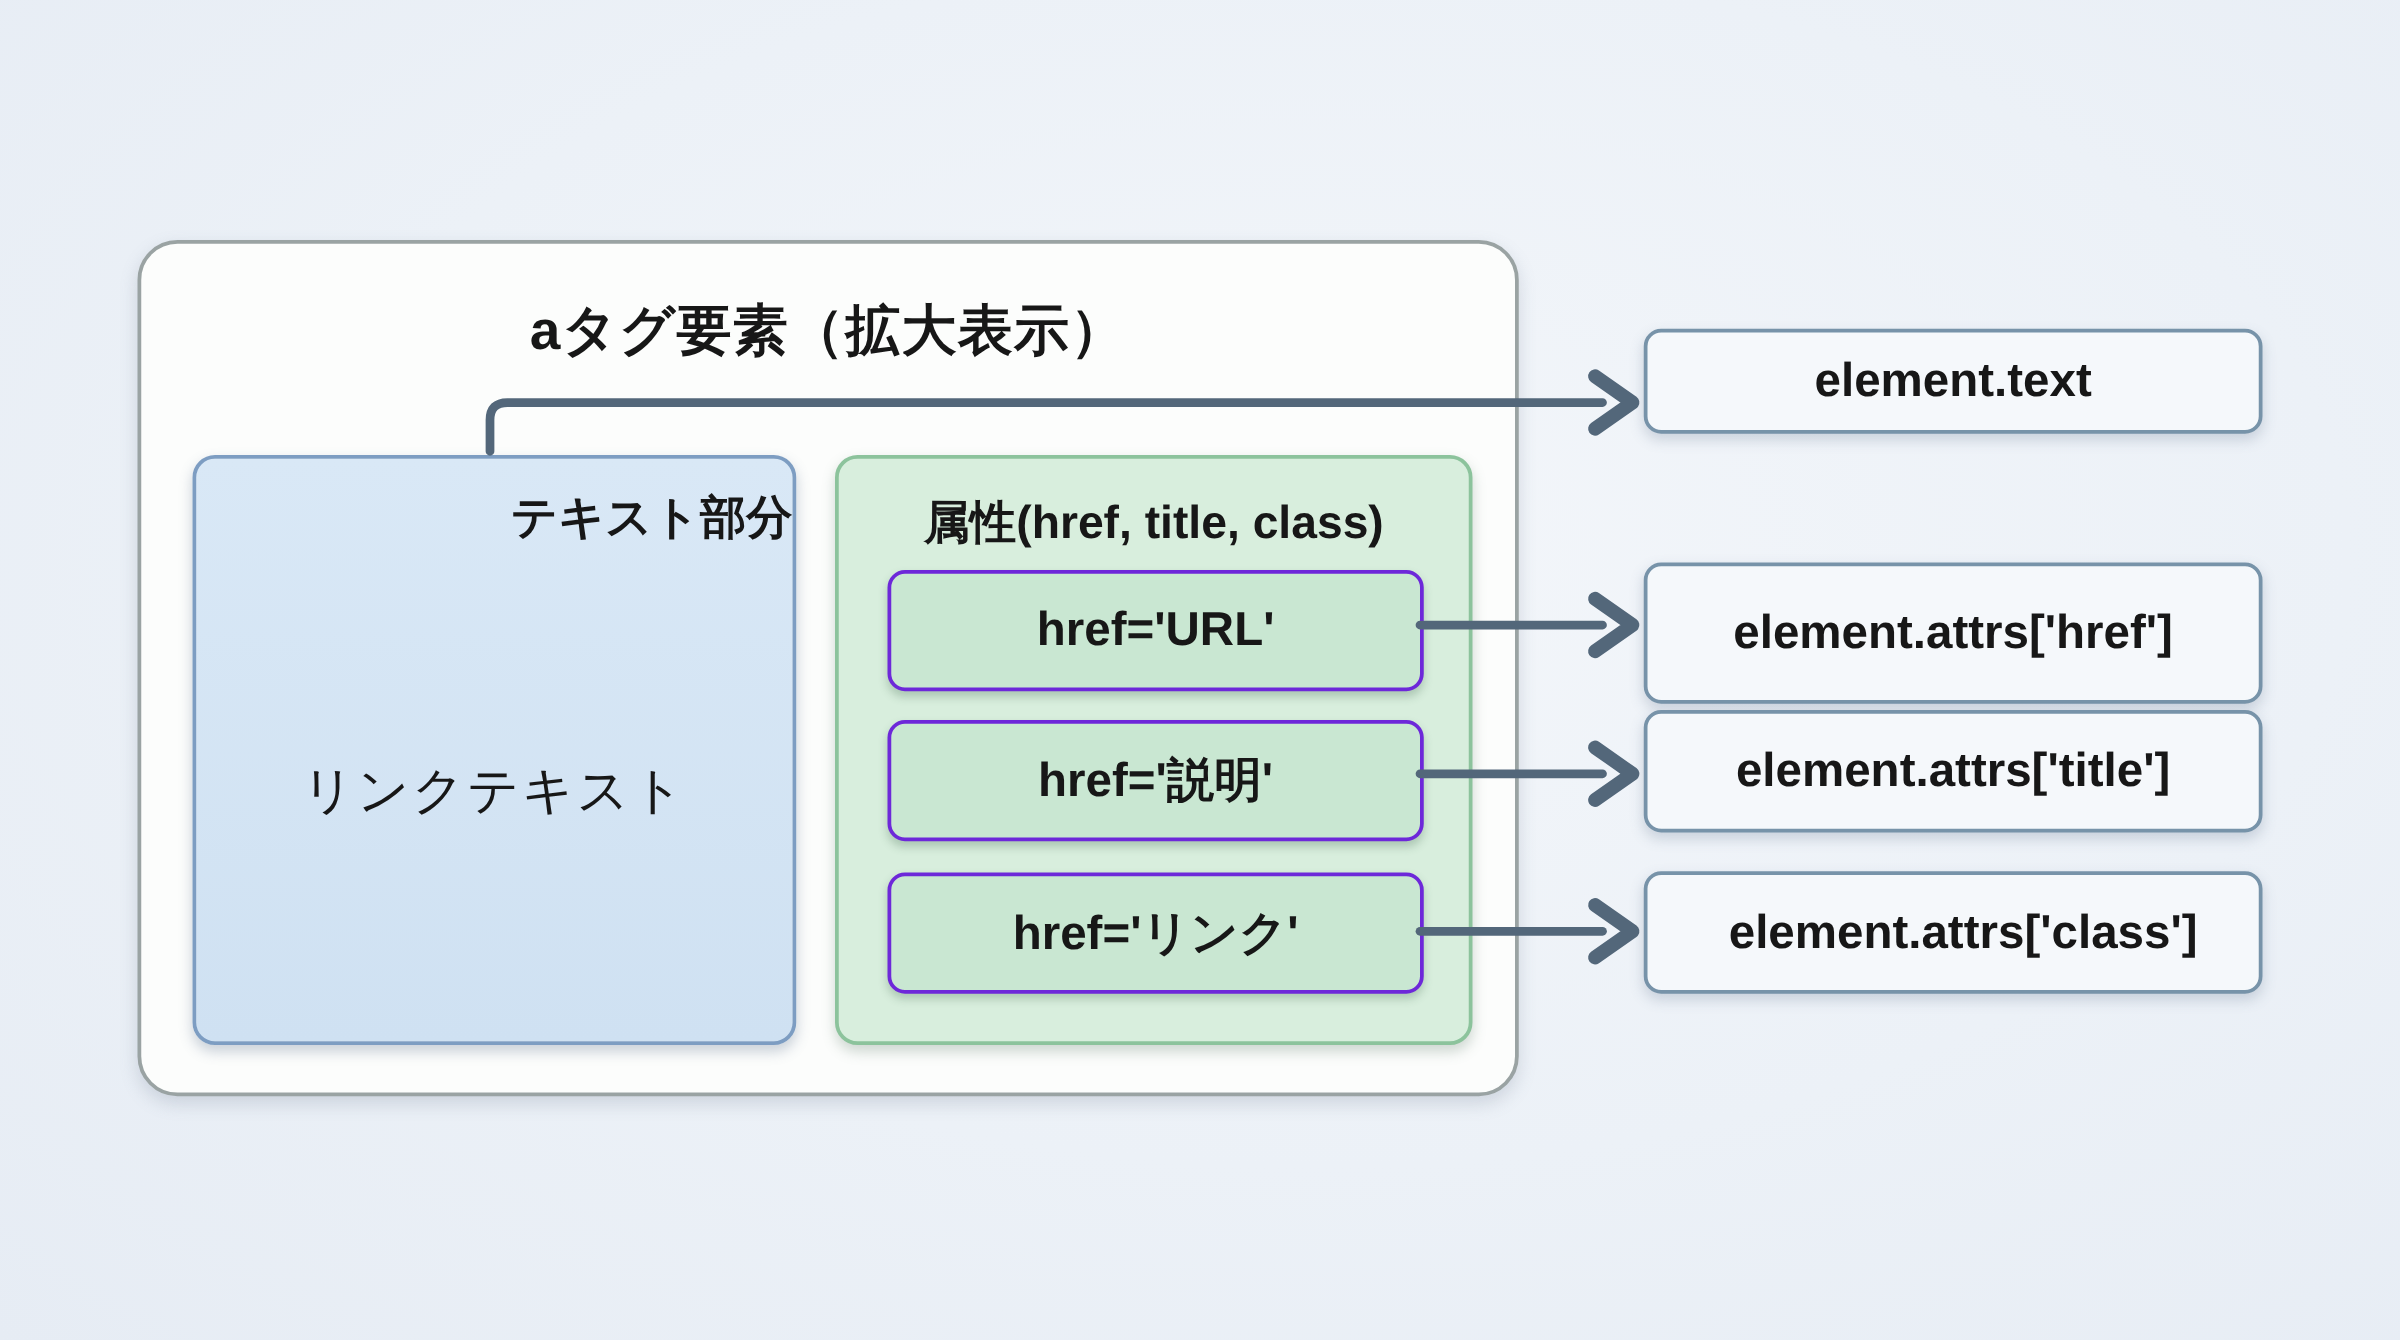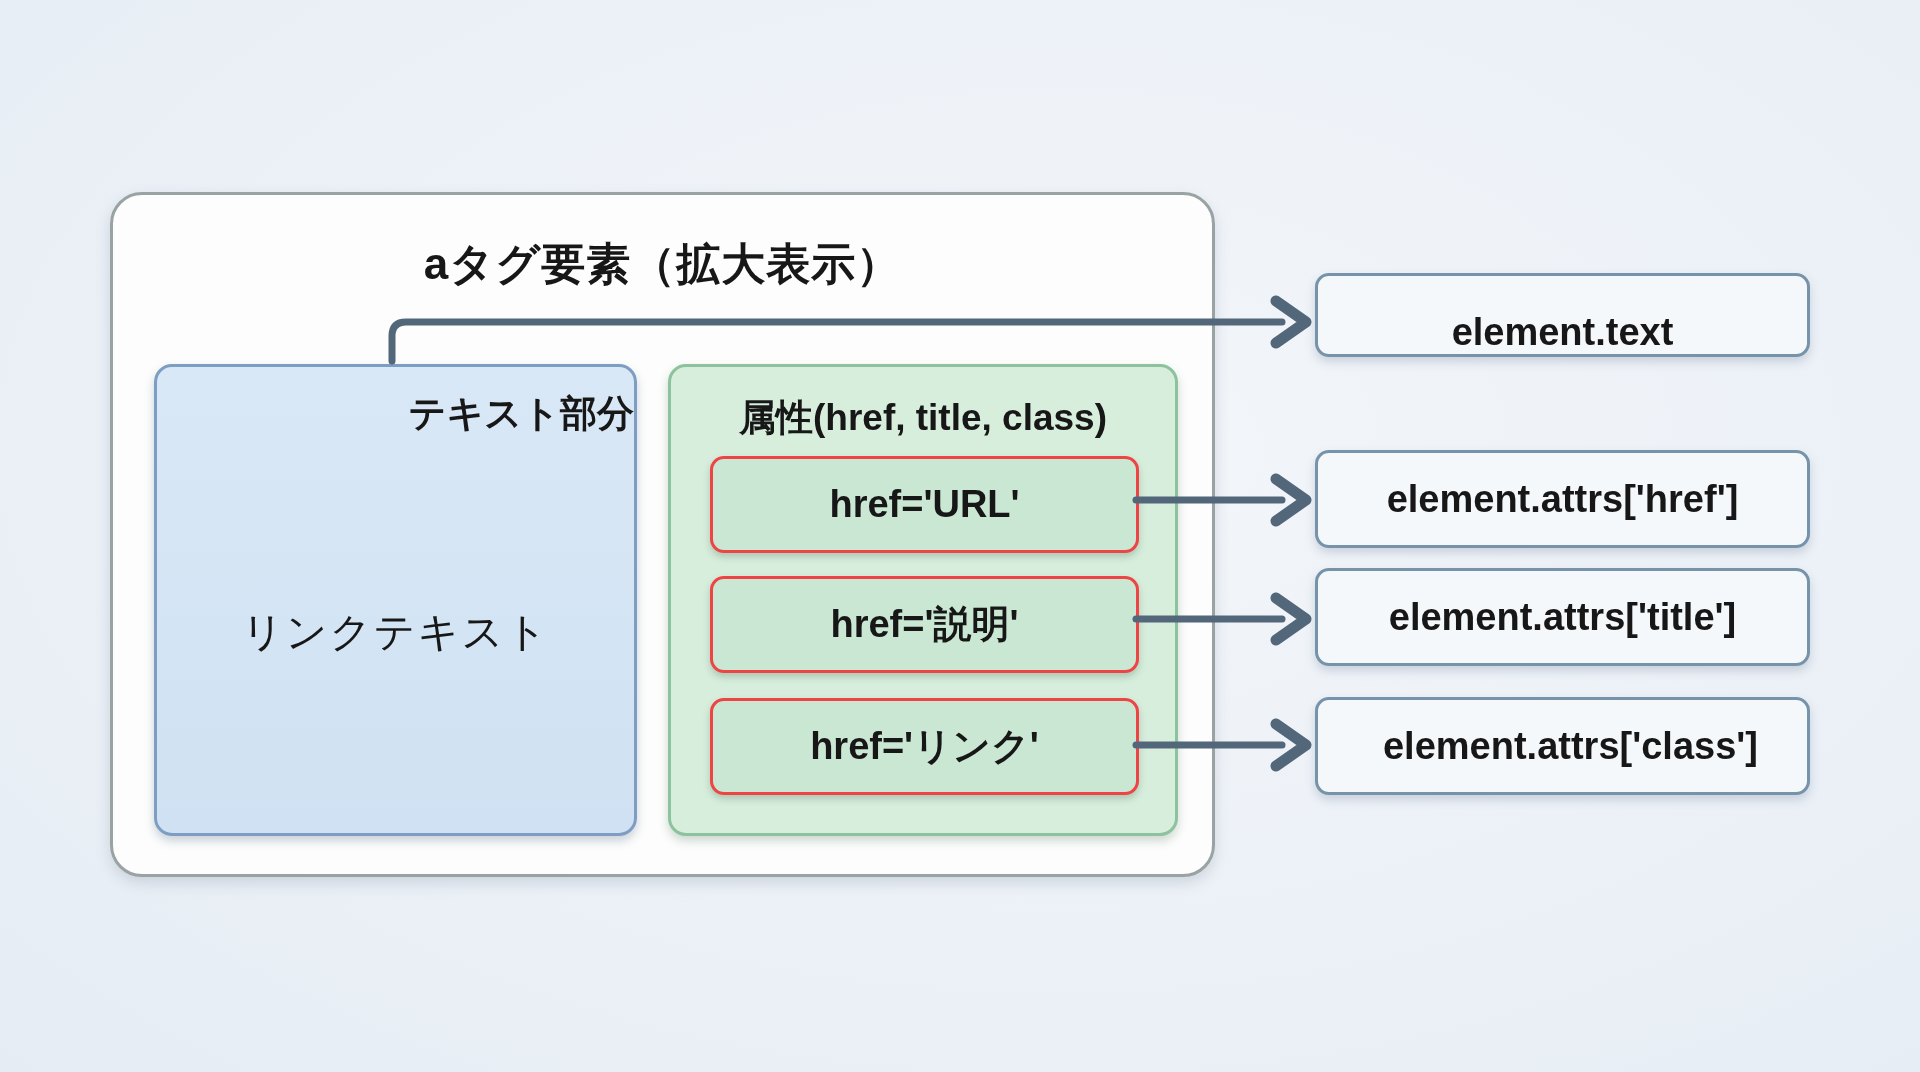--- a/index.html
+++ b/index.html
@@ -102,21 +102,21 @@
     font-size: 37px;
     font-weight: 700;
   }
 
   .attr-item {
     position: absolute;
     left: 39px;
     width: 429px;
     height: 97px;
     background: #c9e7d2;
-    border: 3px solid #ef4444;
+    border: 3px solid #6d28d9;
     border-radius: 14px;
     box-shadow: 0 4px 7px rgba(60, 100, 75, 0.28);
     box-sizing: border-box;
     display: flex;
     align-items: center;
     justify-content: center;
     font-size: 38px;
     font-weight: 700;
   }
 
@@ -134,22 +134,22 @@
     border-radius: 14px;
     box-shadow: 0 5px 10px rgba(90, 110, 140, 0.25);
     box-sizing: border-box;
     display: flex;
     align-items: center;
     justify-content: center;
     font-size: 38px;
     font-weight: 700;
   }
 
-  .output-text  { top: 273px; height: 84px; align-items: flex-end; }
-  .output-href  { top: 450px; height: 98px; }
+  .output-text  { top: 263px; height: 84px; }
+  .output-href  { top: 450px; height: 113px; }
   .output-title { top: 568px; height: 98px; }
   .output-class { top: 697px; height: 98px; padding-left: 16px; }
 
   
   .arrow-layer {
     position: absolute;
     left: 0;
     top: 0;
     width: 1920px;
     height: 1072px;

